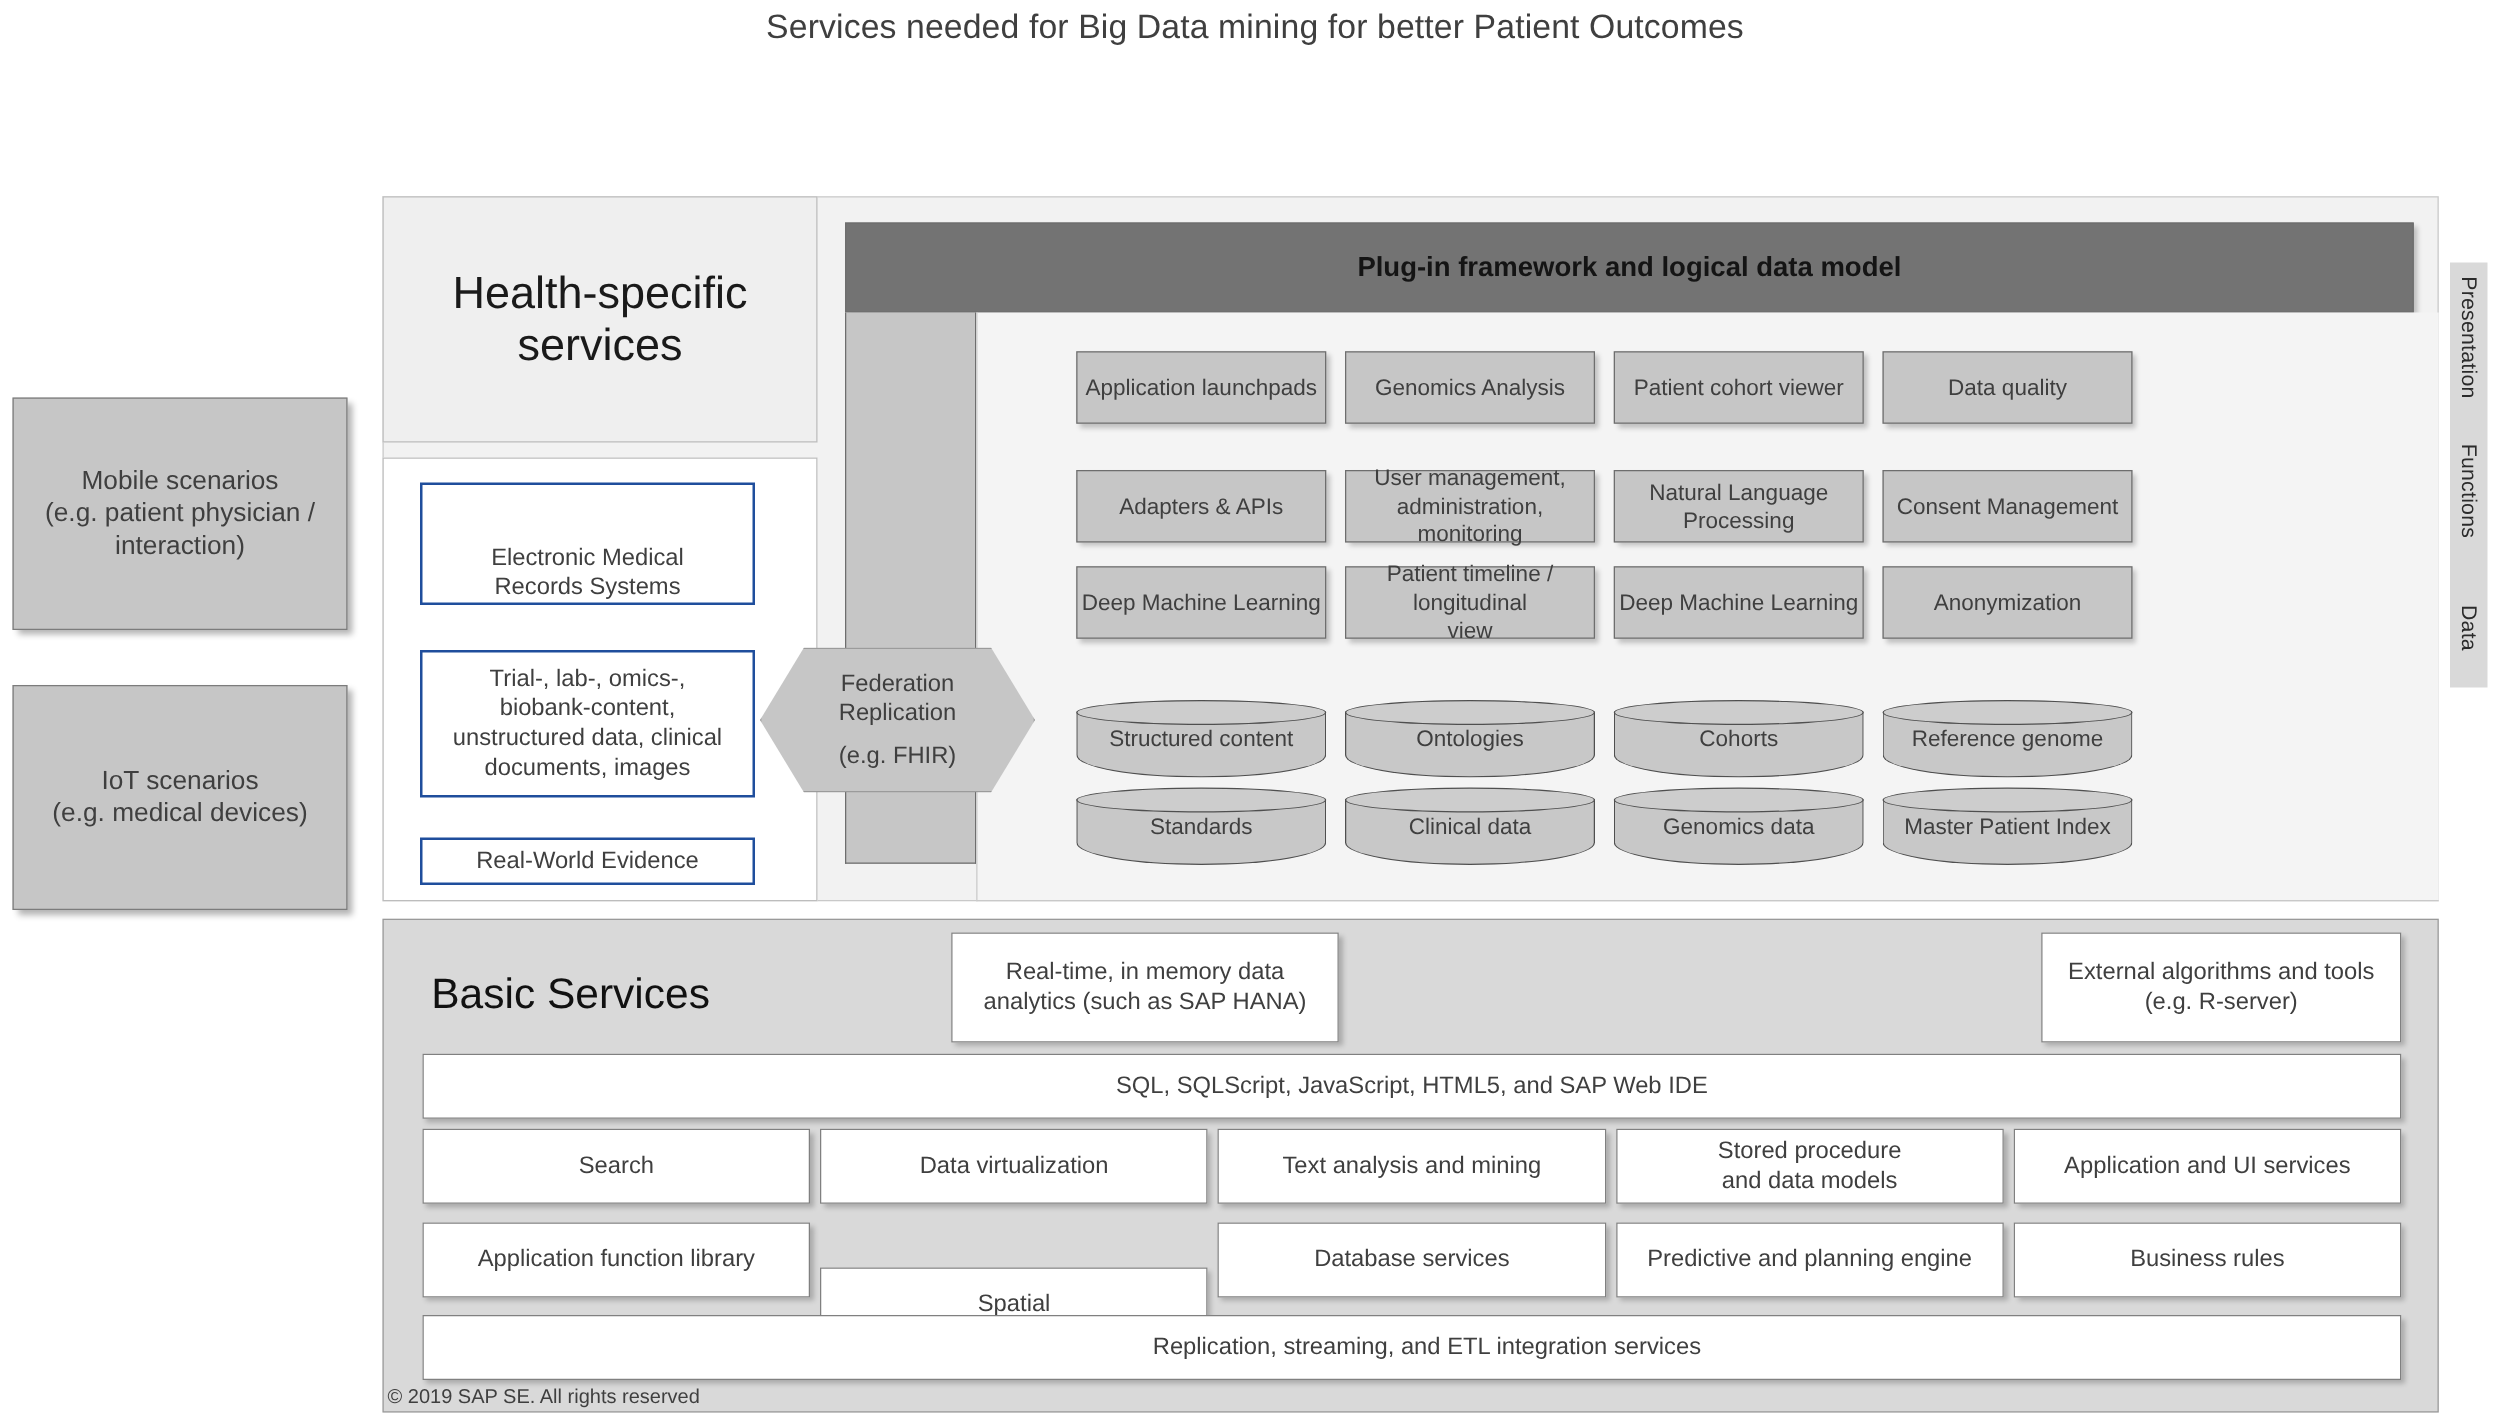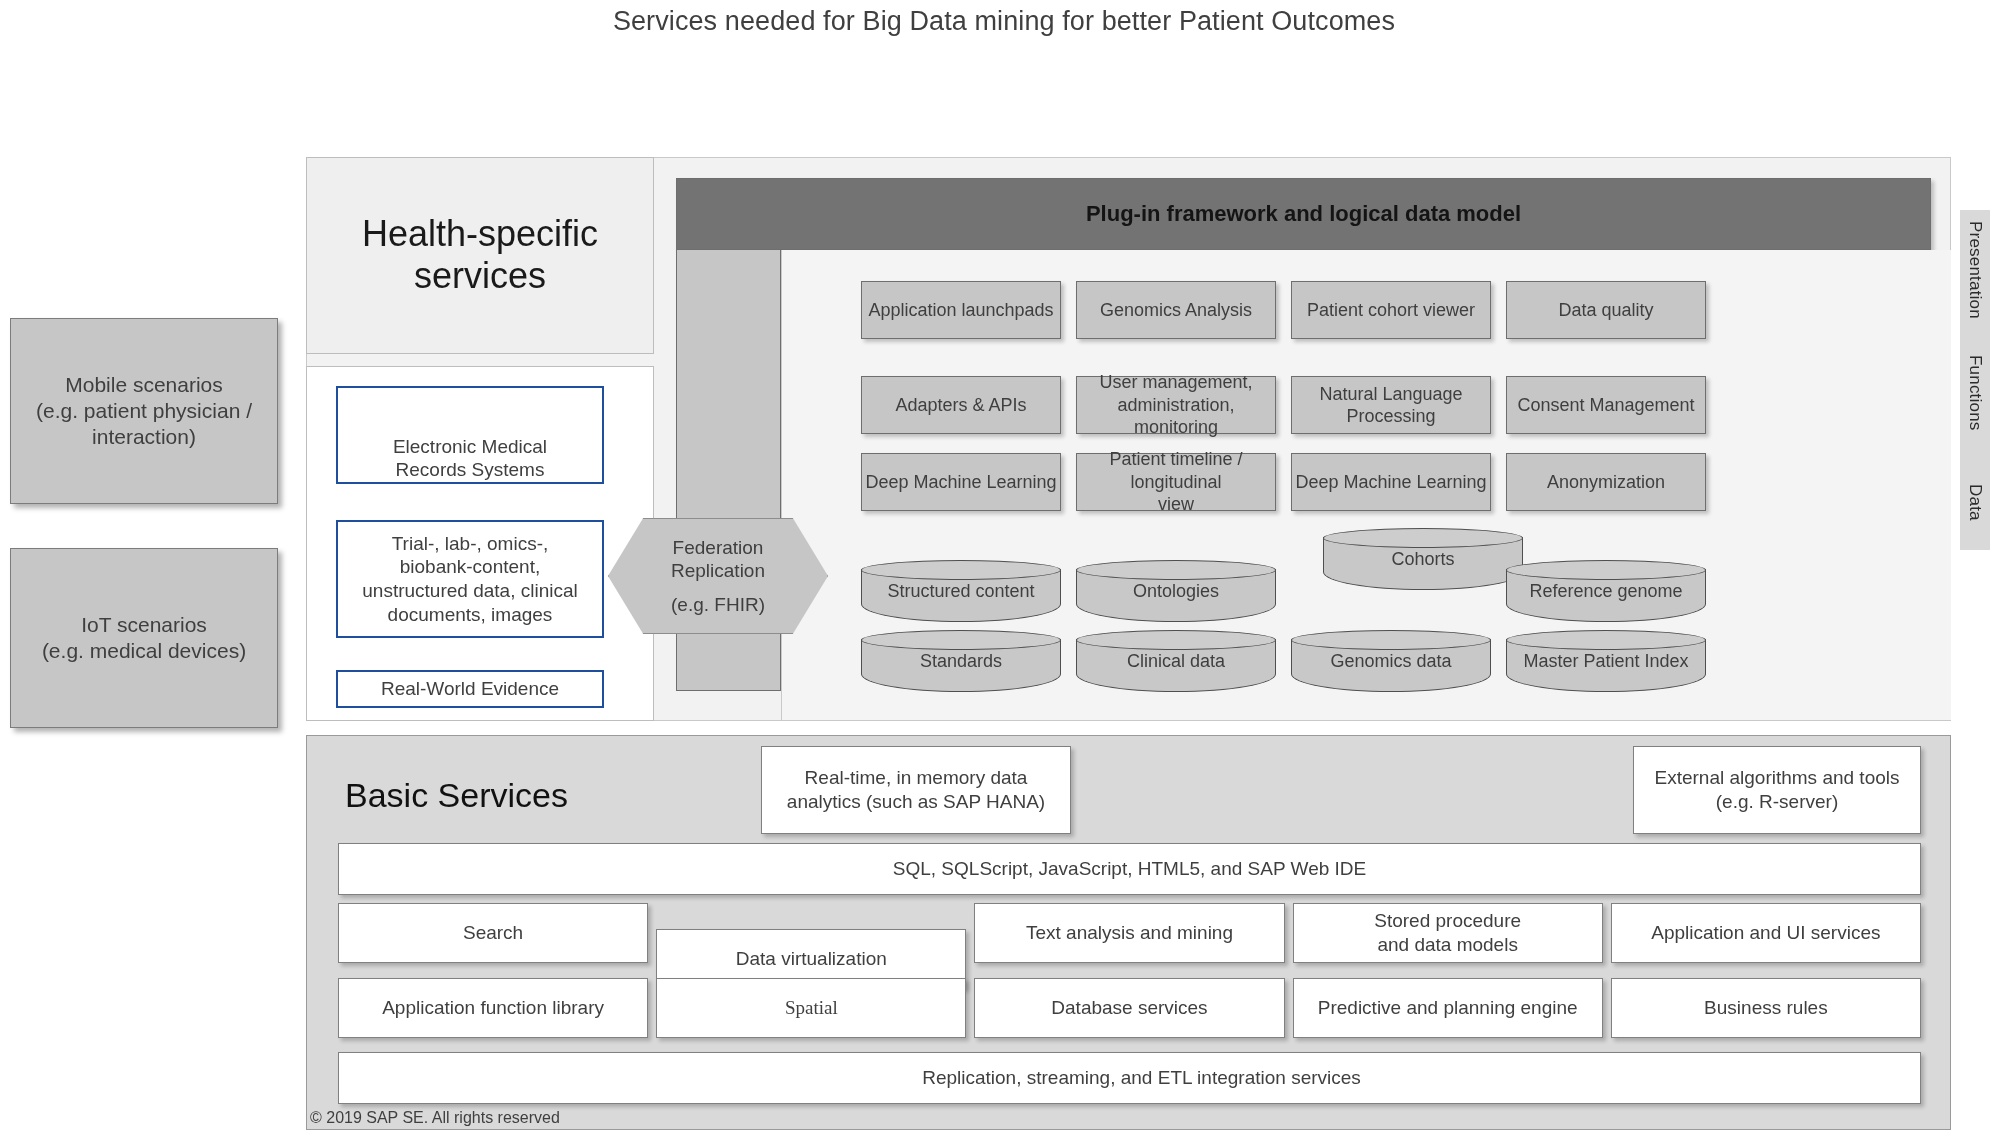--- a/index.html
+++ b/index.html
@@ -282,21 +282,21 @@
       <div class="abs cyl" style="left: 861px; top: 560px; width: 200px; height: 62px; z-index: 10;">
         <div class="body"></div>
         <div class="top"></div>
         <div class="lbl">Structured content</div>
       </div>
       <div class="abs cyl" style="left: 1076px; top: 560px; width: 200px; height: 62px; z-index: 10;">
         <div class="body"></div>
         <div class="top"></div>
         <div class="lbl">Ontologies</div>
       </div>
-      <div class="abs cyl" style="left: 1291px; top: 528px; width: 200px; height: 62px; z-index: 10; margin-left: 32px;">
+      <div class="abs cyl" style="left: 1291px; top: 560px; width: 200px; height: 62px; z-index: 10;">
         <div class="body"></div>
         <div class="top"></div>
         <div class="lbl">Cohorts</div>
       </div>
       <div class="abs cyl" style="left: 1506px; top: 560px; width: 200px; height: 62px; z-index: 10;">
         <div class="body"></div>
         <div class="top"></div>
         <div class="lbl">Reference genome</div>
       </div>
       <div class="abs cyl" style="left: 861px; top: 630px; width: 200px; height: 62px; z-index: 9; padding-left: 35px;">
@@ -361,38 +361,38 @@
     </div>
   <div class="abs ctr white-box sh-soft" id="bs-ext">
       <div>External algorithms and tools<br>(e.g. R-server)</div>
     </div>
   <div class="abs ctr white-box sh-soft" id="bs-sql">SQL, SQLScript, JavaScript, HTML5, and SAP Web IDE</div>
 
   <div id="bs-row1-host">
       <div class="abs ctr white-box sh-soft" style="left: 338px; top: 903px; width: 310.2px; height: 60px;">
         <div>Search</div>
       </div>
-      <div class="abs ctr white-box sh-soft" style="left: 656.2px; top: 903px; width: 310.2px; height: 60px; margin-top: 26px;">
+      <div class="abs ctr white-box sh-soft" style="left: 656.2px; top: 903px; width: 310.2px; height: 60px;">
         <div>Data virtualization</div>
       </div>
       <div class="abs ctr white-box sh-soft" style="left: 974.4px; top: 903px; width: 310.2px; height: 60px;">
         <div>Text analysis and mining</div>
       </div>
       <div class="abs ctr white-box sh-soft" style="left: 1292.6px; top: 903px; width: 310.2px; height: 60px;">
         <div>Stored procedure<br>and data models</div>
       </div>
       <div class="abs ctr white-box sh-soft" style="left: 1610.8px; top: 903px; width: 310.2px; height: 60px;">
         <div>Application and UI services</div>
       </div>
     </div>
   <div id="bs-row2-host">
       <div class="abs ctr white-box sh-soft" style="left: 338px; top: 978px; width: 310.2px; height: 60px;">
         <div>Application function library</div>
       </div>
-      <div class="abs ctr white-box sh-soft" style="left: 656.2px; top: 978px; width: 310.2px; height: 60px; font-family: Liberation Serif, serif;">
+      <div class="abs ctr white-box sh-soft" style="left: 656.2px; top: 1014px; width: 310.2px; height: 60px;">
         <div>Spatial</div>
       </div>
       <div class="abs ctr white-box sh-soft" style="left: 974.4px; top: 978px; width: 310.2px; height: 60px;">
         <div>Database services</div>
       </div>
       <div class="abs ctr white-box sh-soft" style="left: 1292.6px; top: 978px; width: 310.2px; height: 60px;">
         <div>Predictive and planning engine</div>
       </div>
       <div class="abs ctr white-box sh-soft" style="left: 1610.8px; top: 978px; width: 310.2px; height: 60px;">
         <div>Business rules</div>

